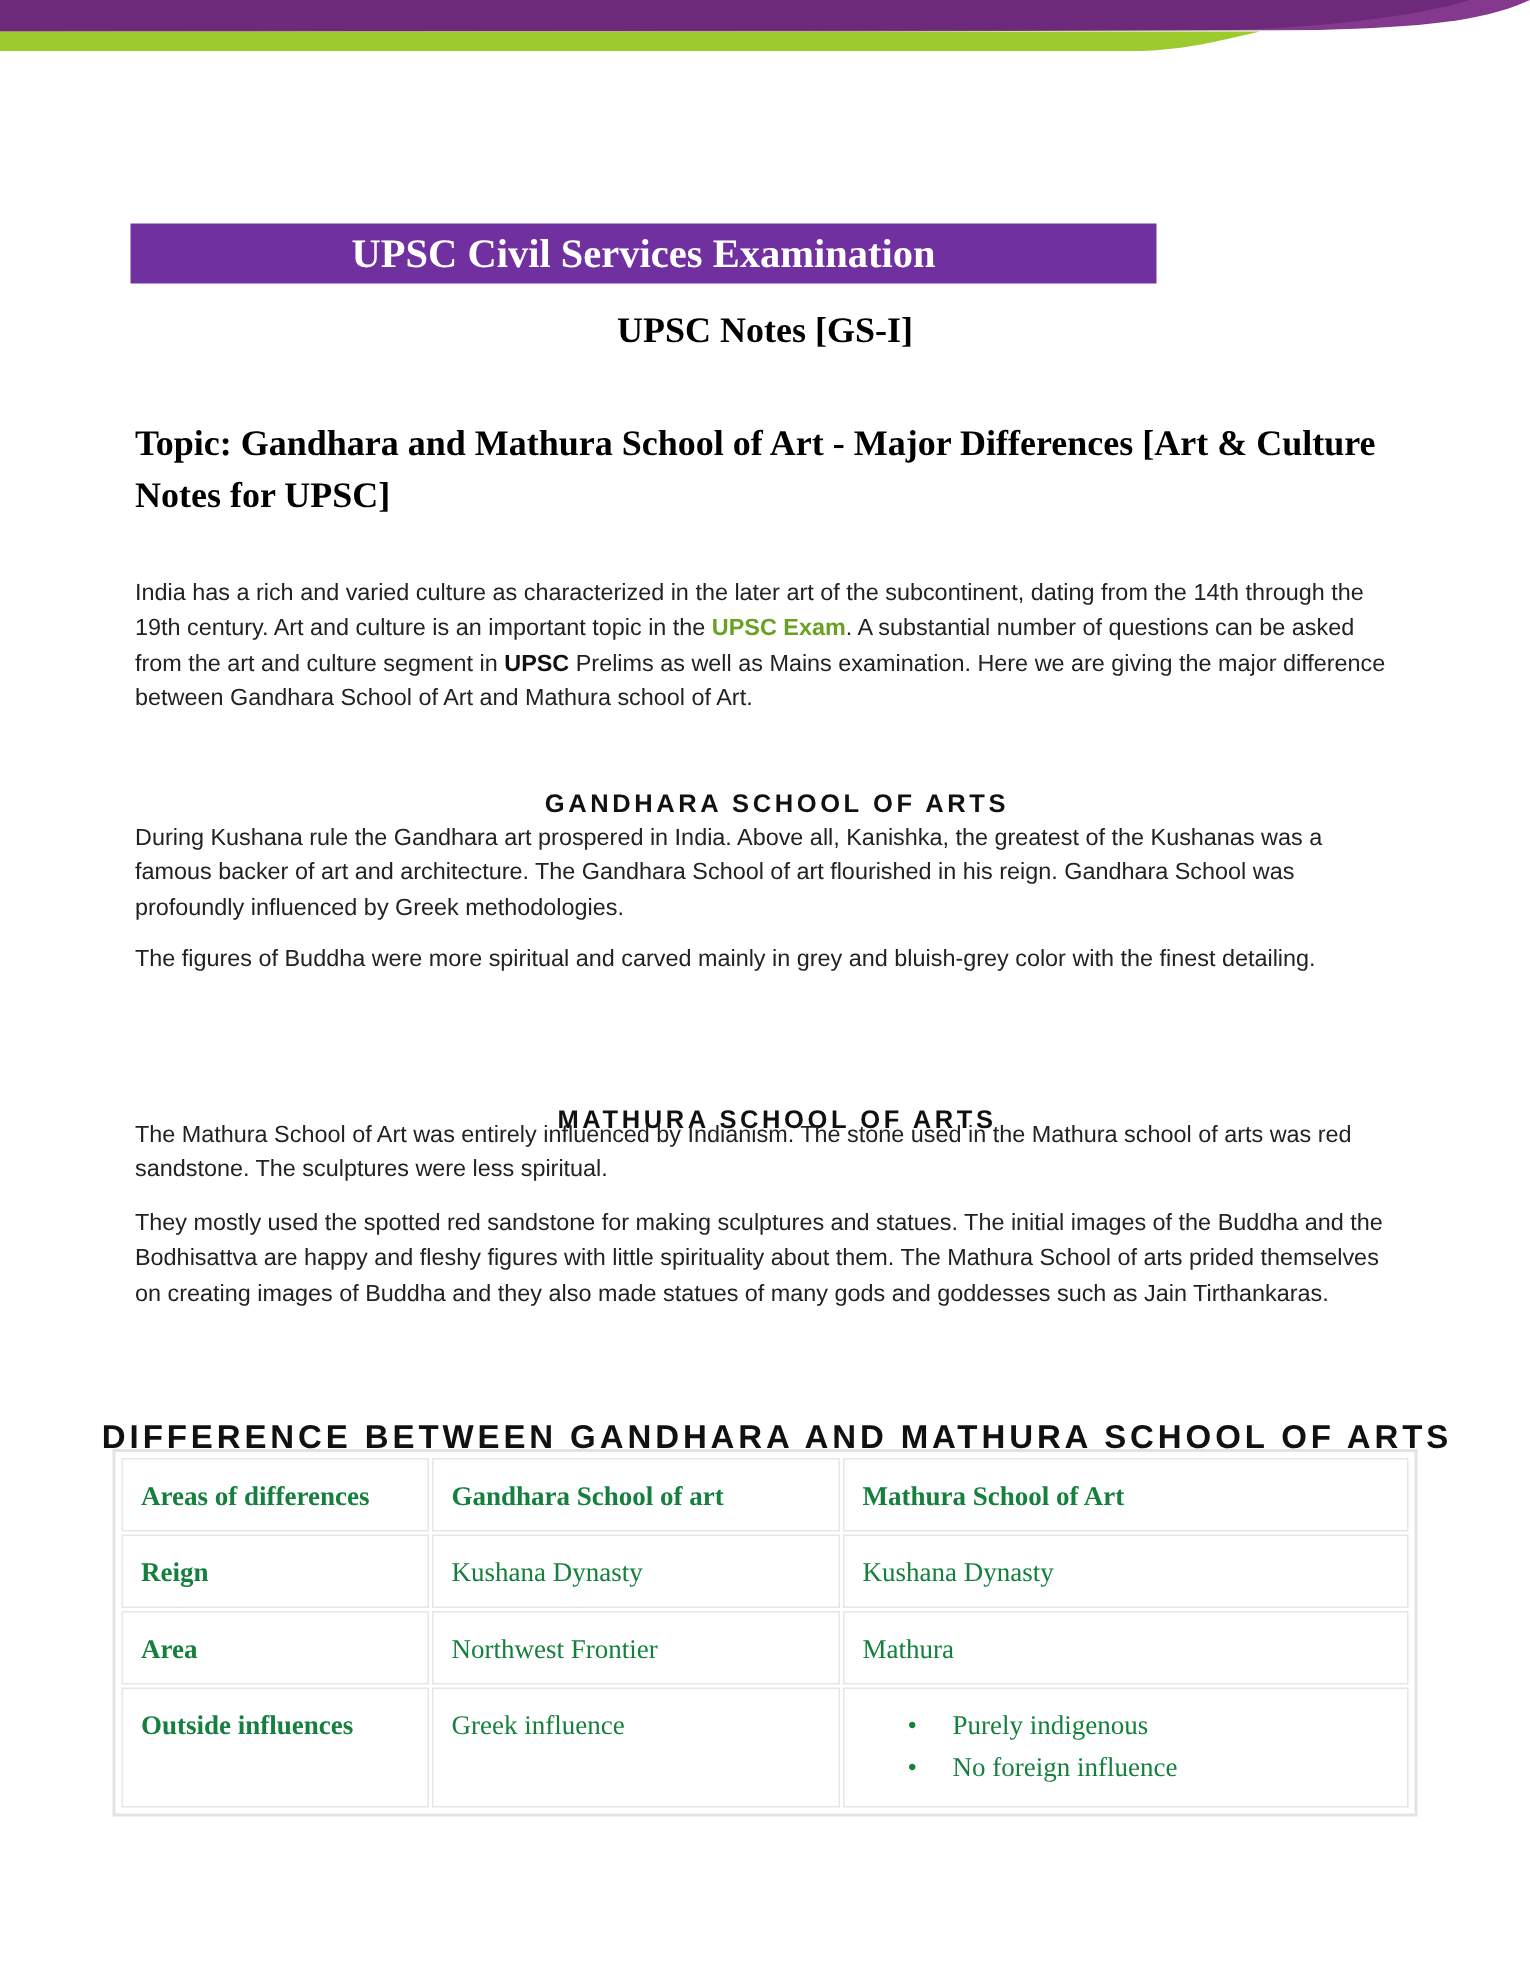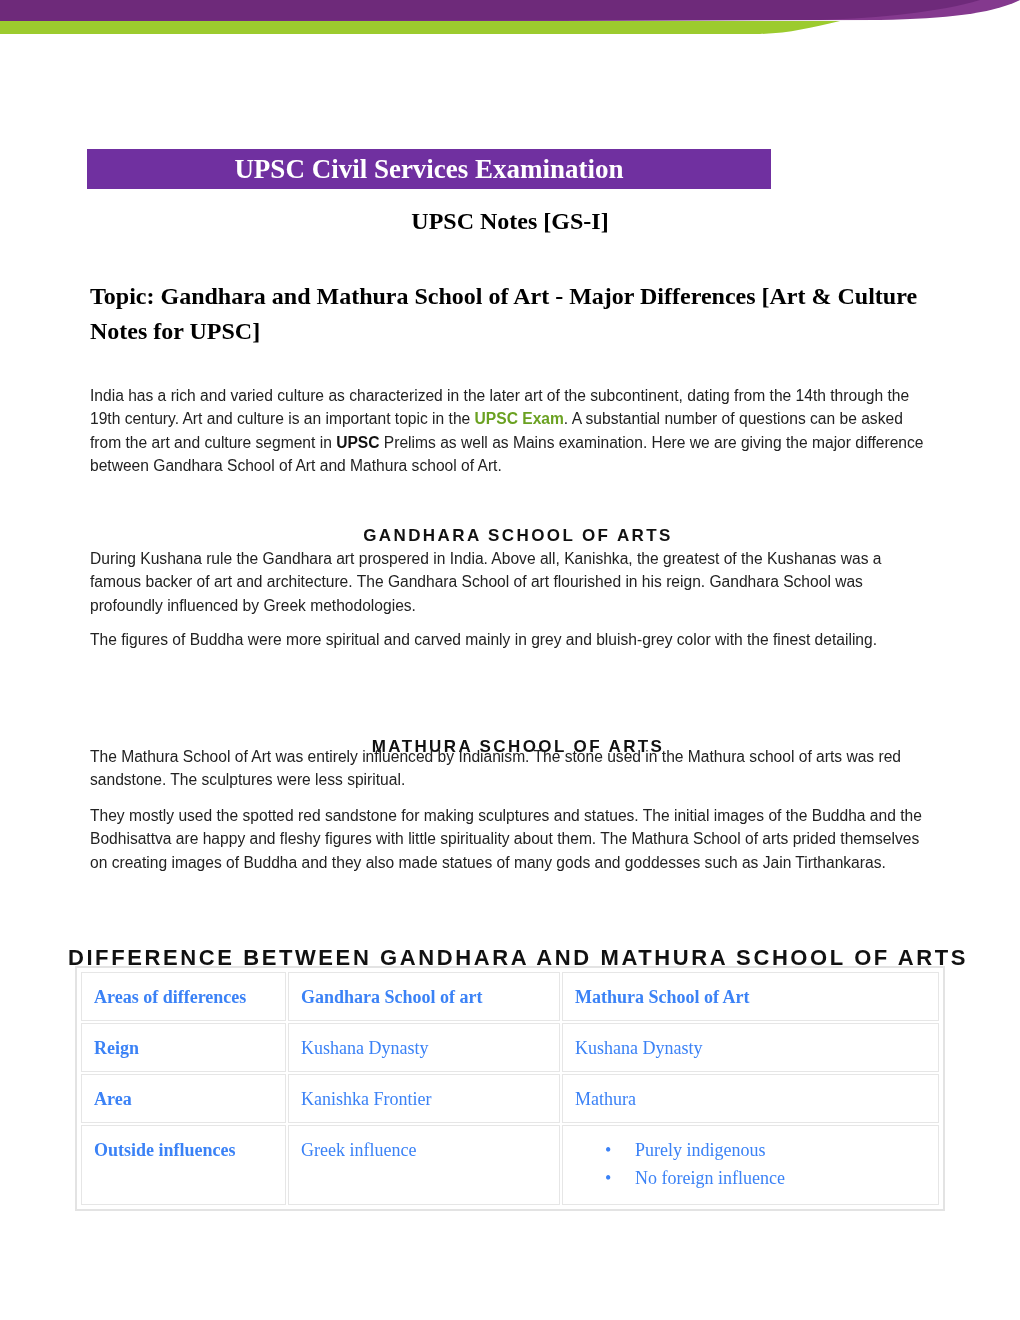--- a/index.html
+++ b/index.html
@@ -35,21 +35,21 @@
       position: absolute; left: 0; width: 1020px; text-align: center;
       font-weight: bold; font-size: 17px; letter-spacing: 2.4px; color: #111; padding-left: 16px;
     }
     .table-wrap {
       position: absolute; left: 75px; top: 966px; width: 870px;
       border: 2px solid #e3e3e3; padding: 2px;
     }
     table { width: 100%; border-collapse: separate; border-spacing: 2px; }
     td {
       border: 1.5px solid #e6e6e6; vertical-align: top;
-      font-family: "Liberation Serif", serif; font-size: 18px; color: #3b82f6;
+      font-family: "Liberation Serif", serif; font-size: 18px; color: #15803d;
       padding: 14px 12px 12px 12px;
     }
     td.hd { font-weight: bold; }
     .col1 { width: 205px; }
     .col2 { width: 272px; }
     tr.r-head td { height: 48px; }
     tr.r-reign td { height: 45px; }
     tr.r-area td { height: 45px; }
     tr.r-out td { height: 80px; }
     ul.bullets { list-style: none; padding-left: 30px; }
@@ -95,21 +95,21 @@
       <td class="hd col2">Gandhara School of art</td>
       <td class="hd">Mathura School of Art</td>
     </tr>
     <tr class="r-reign">
       <td class="hd">Reign</td>
       <td>Kushana Dynasty</td>
       <td>Kushana Dynasty</td>
     </tr>
     <tr class="r-area">
       <td class="hd">Area</td>
-      <td>Kanishka Frontier</td>
+      <td>Northwest Frontier</td>
       <td>Mathura</td>
     </tr>
     <tr class="r-out">
       <td class="hd">Outside influences</td>
       <td>Greek influence</td>
       <td style="padding-top:10px;">
         <ul class="bullets">
           <li>Purely indigenous</li>
           <li>No foreign influence</li>
         </ul>

